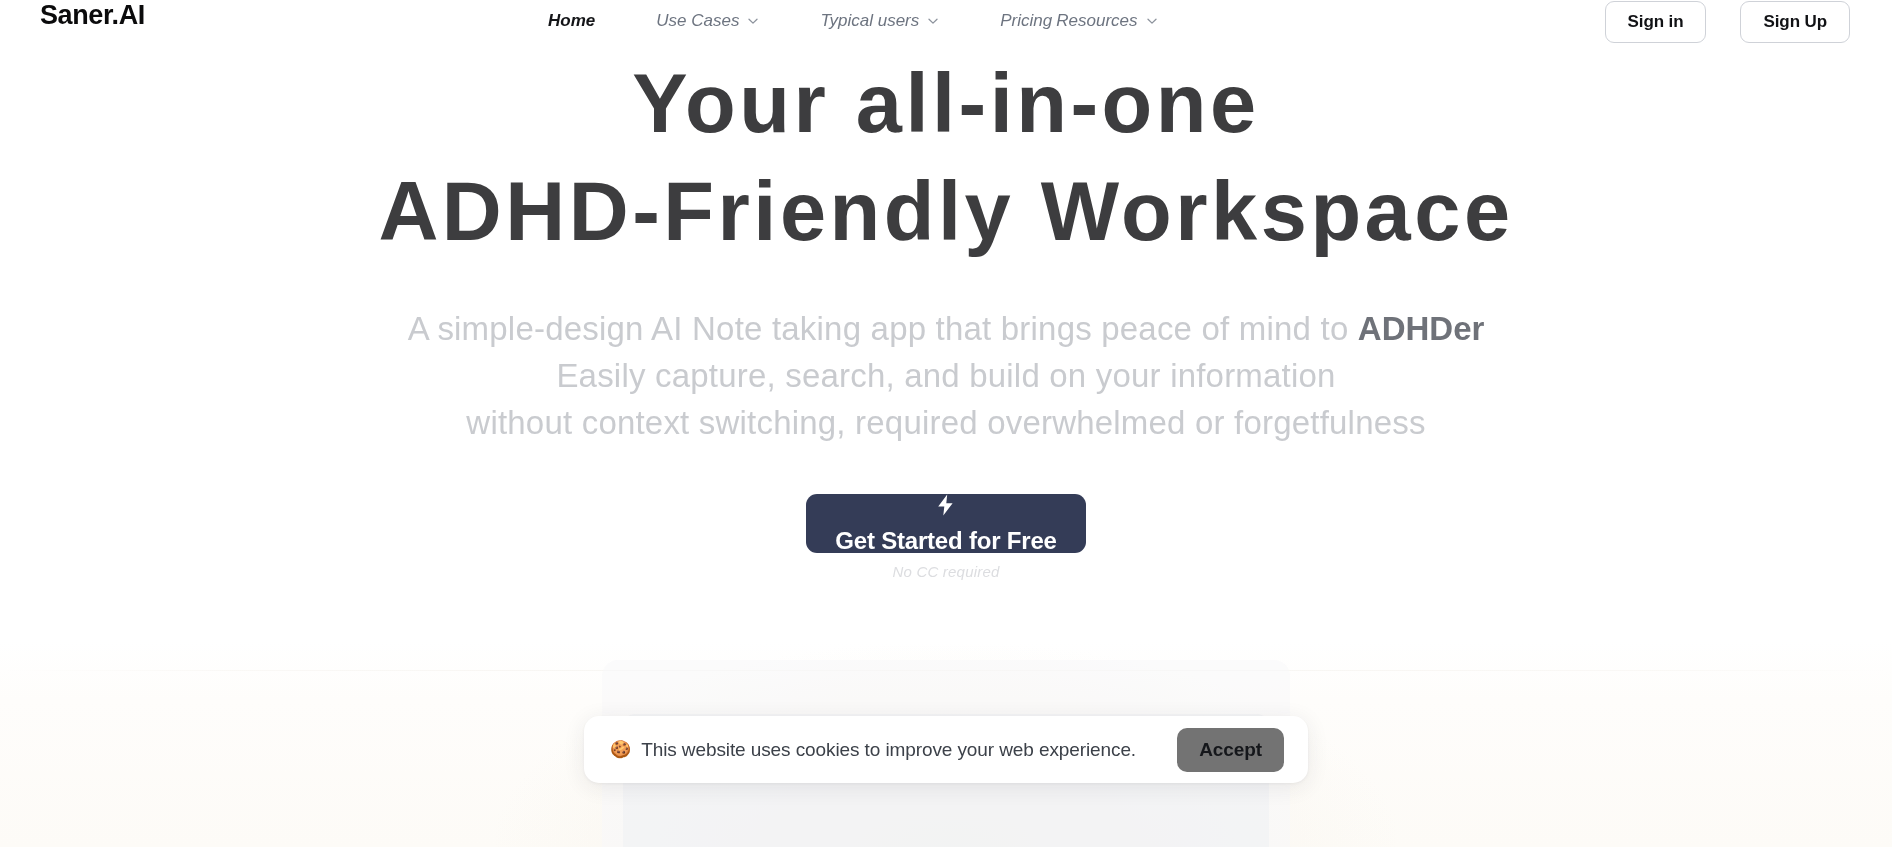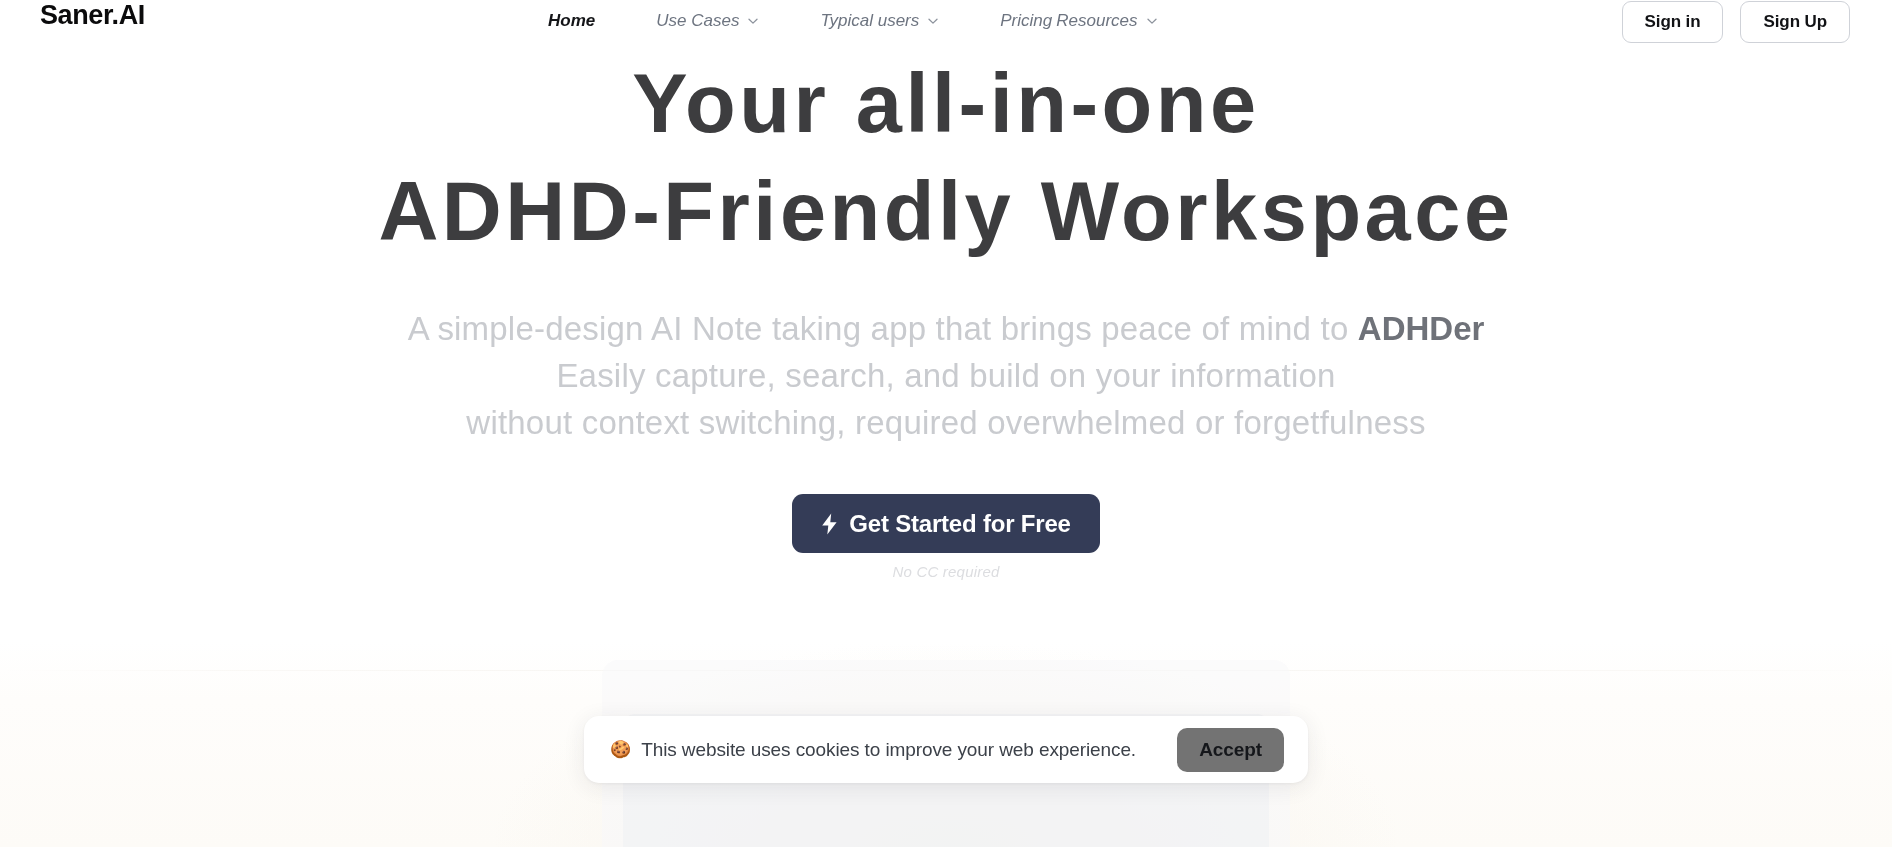--- a/index.html
+++ b/index.html
@@ -142,21 +142,21 @@
     flex: 0 0 auto;
   }
   .chev svg { display: block; }
 
   .nav-right {
     position: absolute;
     right: 42px;
     top: 1px;
     display: flex;
     align-items: center;
-    gap: 17px;
+    gap: 34px;
   }
 
   .btn-outline {
     background: #ffffff;
     border: 1px solid #cfd2d8;
     border-radius: 9px;
     padding: 0 22px;
     height: 42px;
     display: flex;
     align-items: center;
@@ -220,20 +220,21 @@
     color: #ffffff;
     font-size: 24px;
     font-weight: 700;
     letter-spacing: -0.2px;
     border: none;
     border-radius: 11px;
     padding: 0 29px;
     height: 59px;
     cursor: pointer;
     font-family: "Liberation Sans", sans-serif;
+    flex-direction: column;
   }
   .cta .bolt {
     display: inline-block;
     width: 17px;
     height: 22px;
     flex: 0 0 auto;
   }
   .cta .bolt svg { display: block; }
 
   .cc-note {

